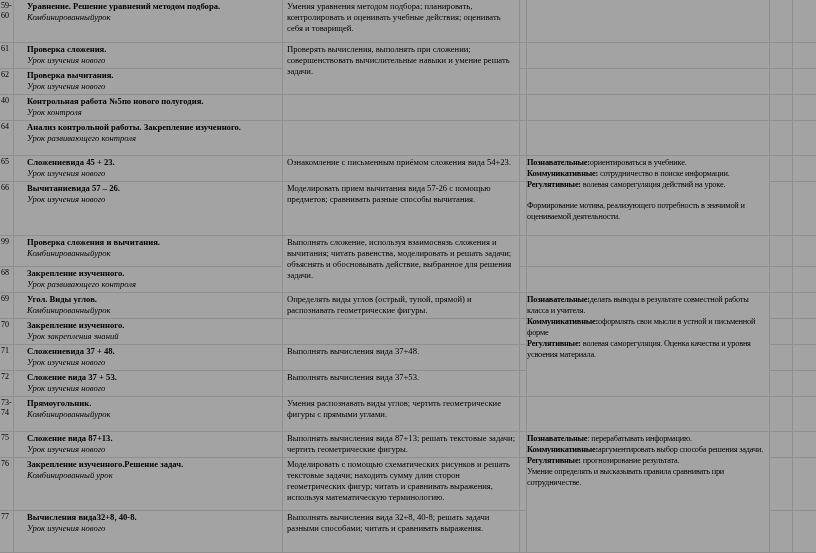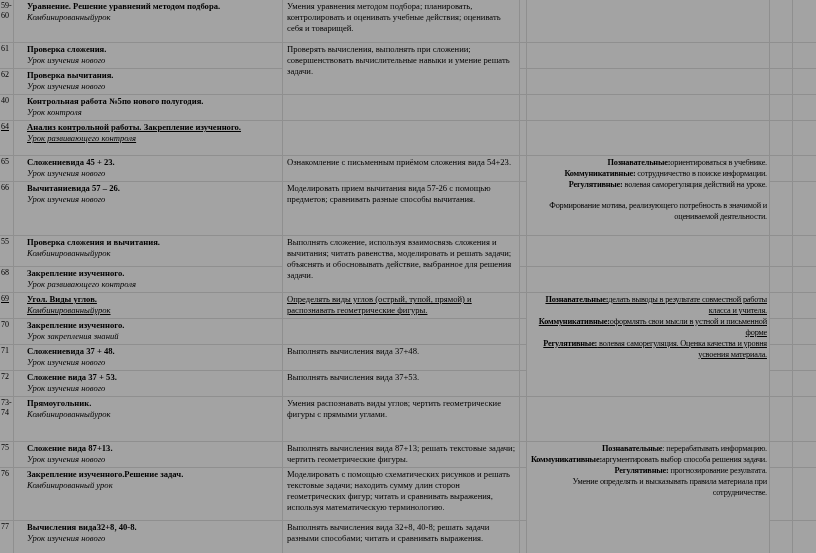--- a/index.html
+++ b/index.html
@@ -13,21 +13,21 @@
   }
   td{
     border:1px solid #8f8f8f;vertical-align:top;overflow:hidden;
     padding:1px 2px 0 2px;font-size:8.6px;line-height:11px;color:#000;
   }
   td.num{font-size:8px;line-height:10px;padding:1px 0 0 1px;}
   td.topic{padding-left:13px;padding-right:1px;}
   .title{font-weight:700;}
   .type{font-style:italic;}
   td.act{padding-left:4px;}
-  td.uud{padding-left:0;font-size:8.3px;letter-spacing:-0.2px;text-align:right;}
+  td.uud{padding-left:0;font-size:8.3px;letter-spacing:-0.2px;}
   .para b{font-weight:700;}
   .gap{height:10px;}
 </style>
 </head>
 <body>
 
 <table>
   <colgroup>
     <col style="width:14px">
     <col style="width:269px">
@@ -78,21 +78,21 @@
         <td class="topic">
           <div class="title">Контрольная работа №5по нового полугодия.</div>
           <div class="type">Урок контроля</div>
         </td>
         <td class="act"></td>
         <td class="thin"></td>
         <td class="uud"></td>
         <td class="rc"></td>
         <td class="rc"></td>
       </tr>
-      <tr style="height: 35px; text-decoration: underline;">
+      <tr style="height: 35px;">
         <td class="num">64</td>
         <td class="topic">
           <div class="title">Анализ контрольной работы. Закрепление изученного.</div>
           <div class="type">Урок развивающего контроля</div>
         </td>
         <td class="act"></td>
         <td class="thin"></td>
         <td class="uud"></td>
         <td class="rc"></td>
         <td class="rc"></td>
@@ -120,21 +120,21 @@
         <td class="topic">
           <div class="title">Вычитаниевида 57 – 26.</div>
           <div class="type">Урок изучения нового</div>
         </td>
         <td class="act">Моделировать прием вычитания вида 57-26 с помощью предметов; сравнивать разные способы вычитания.</td>
         <td class="thin"></td>
         <td class="rc"></td>
         <td class="rc"></td>
       </tr>
       <tr style="height: 31px;">
-        <td class="num">55</td>
+        <td class="num">99</td>
         <td class="topic">
           <div class="title">Проверка сложения и вычитания.</div>
           <div class="type">Комбинированныйурок</div>
         </td>
         <td class="act" rowspan="2">Выполнять сложение, используя взаимосвязь сложения и вычитания; читать равенства, моделировать и решать задачи; объяснять и обосновывать действие, выбранное для решения задачи.</td>
         <td class="thin"></td>
         <td class="uud"></td>
         <td class="rc"></td>
         <td class="rc"></td>
       </tr>
@@ -142,21 +142,21 @@
         <td class="num">68</td>
         <td class="topic">
           <div class="title">Закрепление изученного.</div>
           <div class="type">Урок развивающего контроля</div>
         </td>
         <td class="thin"></td>
         <td class="uud"></td>
         <td class="rc"></td>
         <td class="rc"></td>
       </tr>
-      <tr style="height: 26px; text-decoration: underline;">
+      <tr style="height: 26px;">
         <td class="num">69</td>
         <td class="topic">
           <div class="title">Угол. Виды углов.</div>
           <div class="type">Комбинированныйурок</div>
         </td>
         <td class="act">Определять виды углов (острый, тупой, прямой) и распознавать геометрические фигуры.</td>
         <td class="thin"></td>
         <td class="uud" rowspan="4">
           <div class="para"><b>Познавательные:</b><span>делать выводы в результате совместной работы класса и учителя.</span></div>
           <div class="para"><b>Коммуникативные:</b><span>оформлять свои мысли в устной и письменной форме</span></div>
@@ -191,21 +191,21 @@
         <td class="num">72</td>
         <td class="topic">
           <div class="title">Сложение вида 37 + 53.</div>
           <div class="type">Урок изучения нового</div>
         </td>
         <td class="act">Выполнять вычисления вида 37+53.</td>
         <td class="thin"></td>
         <td class="rc"></td>
         <td class="rc"></td>
       </tr>
-      <tr style="height: 45px;">
+      <tr style="height: 35px;">
         <td class="num">73-74</td>
         <td class="topic">
           <div class="title">Прямоугольник.</div>
           <div class="type">Комбинированныйурок</div>
         </td>
         <td class="act">Умения распознавать виды углов; чертить геометрические фигуры с прямыми углами.</td>
         <td class="thin"></td>
         <td class="uud"></td>
         <td class="rc"></td>
         <td class="rc"></td>
@@ -215,21 +215,21 @@
         <td class="topic">
           <div class="title">Сложение вида 87+13.</div>
           <div class="type">Урок изучения нового</div>
         </td>
         <td class="act">Выполнять вычисления вида 87+13; решать текстовые задачи; чертить геометрические фигуры.</td>
         <td class="thin"></td>
         <td class="uud" rowspan="3">
           <div class="para"><b>Познавательные</b><span>: перерабатывать информацию.</span></div>
           <div class="para"><b>Коммуникативные:</b><span>аргументировать выбор способа решения задачи.</span></div>
           <div class="para"><b>Регулятивные:</b><span> прогнозирование результата.</span></div>
-          <div class="para"><span>Умение определять и высказывать правила материала при сотрудничестве.</span></div>
+          <div class="para"><span>Умение определять и высказывать правила сравнивать при сотрудничестве.</span></div>
         </td>
         <td class="rc"></td>
         <td class="rc"></td>
       </tr>
       <tr style="height: 53px;">
         <td class="num">76</td>
         <td class="topic">
           <div class="title">Закрепление изученного.Решение задач.</div>
           <div class="type">Комбинированный урок</div>
         </td>

